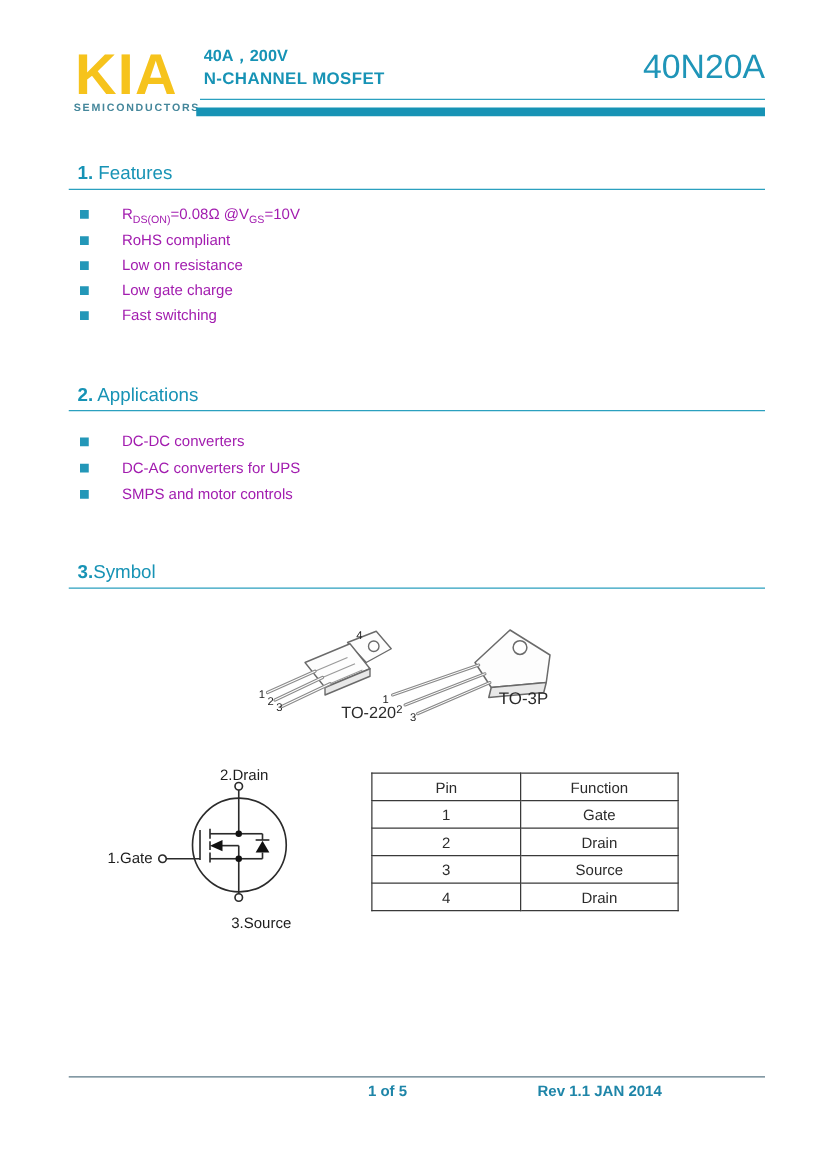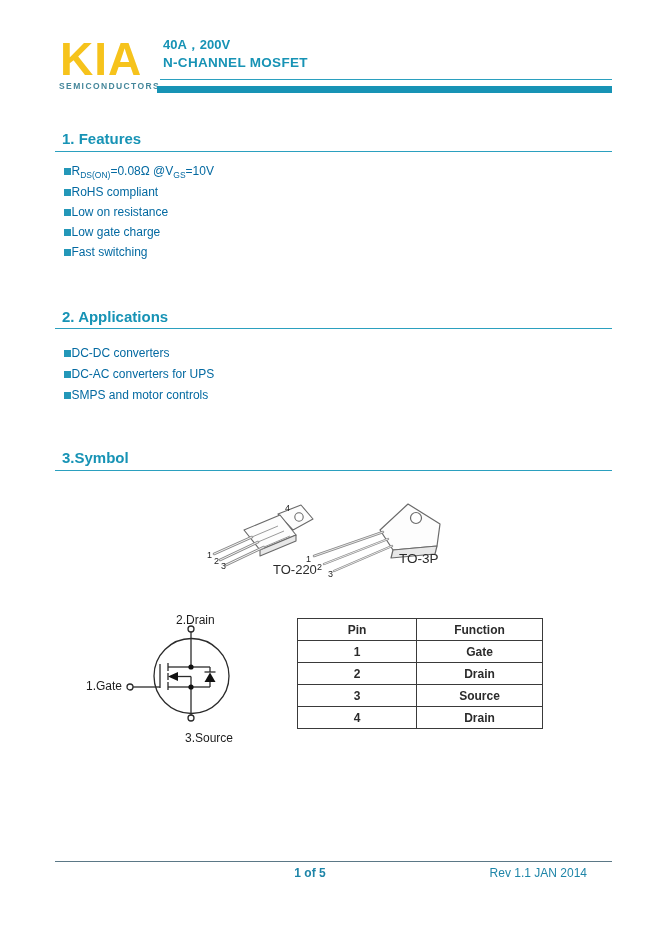--- a/index.html
+++ b/index.html
@@ -10,51 +10,52 @@
   .logo-text{left:60px;top:32px;font-size:46px;font-weight:700;letter-spacing:1px;color:#F6C31C;}
   .logo-sub{left:59px;top:81px;font-size:8.5px;font-weight:600;letter-spacing:1.4px;color:#45879B;}
   .rating{left:163px;top:36px;font-size:13px;font-weight:700;color:#1793B5;}
   .type-line{left:163px;top:55px;font-size:13.5px;font-weight:700;color:#1793B5;letter-spacing:.3px;text-align:right;}
   .part-number{left:480px;top:38px;width:132px;text-align:right;font-size:27px;color:#1f95b8;}
   .hdr-thin{left:160px;top:79px;width:452px;height:1px;background:#2ba0bf;}
   .hdr-bar{left:157px;top:86px;width:455px;height:7px;background:#1793B5;}
   
   .sec-h{font-size:15px;color:#1793B5;}
   .sec-num{font-weight:700;}
-  .sec-title{font-weight:700;}
+  .sec-title{font-weight:400;}
   .rule{height:1px;background:#2ba0bf;left:55px;width:557px;}
   .li{position:absolute;left:64px;display:flex;align-items:flex-start;}
   .bullet{width:6.5px;height:6.5px;background:#2397B8;margin-top:4px;flex:none;}
-  .li-text{margin-left:1px;font-size:12px;color:#0369a1;line-height:15px;}
+  .li-text{margin-left:27px;font-size:12px;color:#a21caf;line-height:15px;}
   sub{font-size:8.5px;}
   
   svg{position:absolute;overflow:visible;}
   .pkg-label{font-size:13px;color:#2b2b2b;}
   .sym-label{font-size:12px;color:#1c1c1c;}
   
   .pin-table{position:absolute;left:297px;top:618px;border-collapse:collapse;}
   .pin-table td{border:1px solid #3a3a3a;font-size:12px;color:#2b2b2b;text-align:center;
                 height:21px;padding:0;}
   .pin-table .c1{width:118px;}
   .pin-table .c2{width:125px;}
-  .pin-table{border:1.5px solid #3a3a3a;font-weight:bold;}
+  .pin-table{border:1.5px solid #3a3a3a;}
   
   .foot-rule{left:55px;top:861px;width:557px;height:1px;background:#5b7886;}
   .page-info{left:283px;top:866px;width:54px;text-align:center;font-size:12px;font-weight:700;color:#1e85a8;}
-  .revision{left:455px;top:866px;width:132px;text-align:right;font-size:12px;font-weight:400;color:#1e85a8;}
+  .revision{left:430px;top:866px;width:132px;text-align:left;font-size:12px;font-weight:700;color:#1e85a8;}
 </style>
 </head>
 <body>
 
 <div class="page">
 
   <div class="abs logo-text">KIA</div>
   <div class="abs logo-sub">SEMICONDUCTORS</div>
   <div class="abs rating">40A，200V</div>
   <div class="abs type-line">N-CHANNEL MOSFET</div>
+  <div class="abs part-number">40N20A</div>
   <div class="abs hdr-thin"></div>
   <div class="abs hdr-bar"></div>
 
   <div class="abs sec-h" style="left:62px;top:130px;"><span class="sec-num">1.</span><span class="sec-title"> Features</span></div>
   <div class="abs rule" style="top:151px;"></div>
 
   <div class="li" style="top:164px;">
     <span class="bullet"></span>
     <span class="li-text"><span>R</span><sub>DS(ON)</sub><span>=0.08Ω @V</span><sub>GS</sub><span>=10V</span></span>
   </div>

